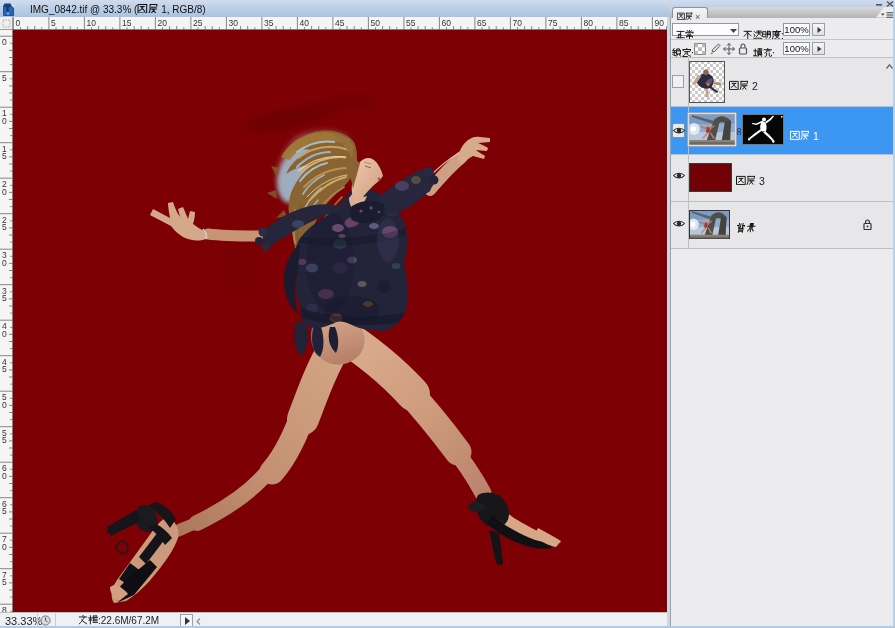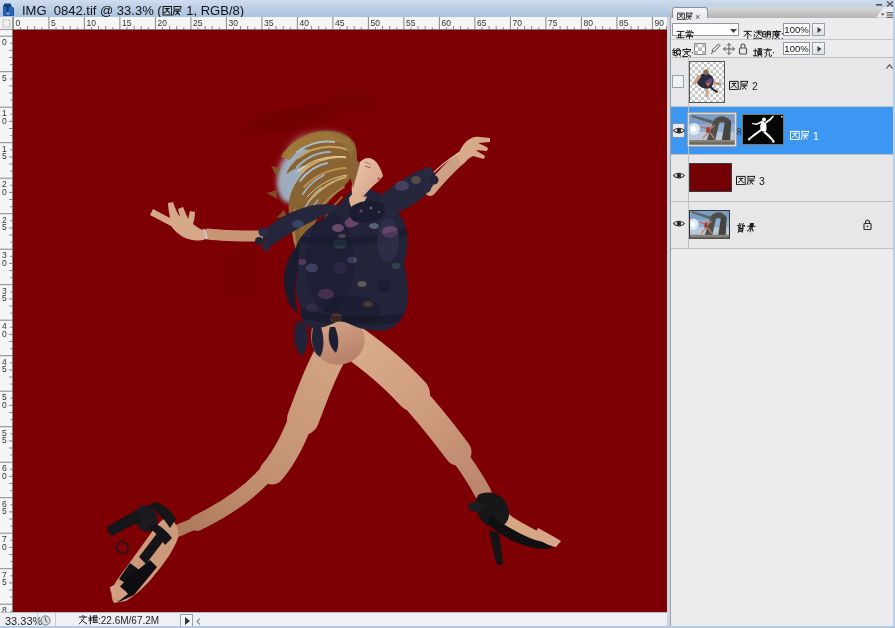--- a/index.html
+++ b/index.html
@@ -1,19 +1,19 @@
 <!DOCTYPE html>
 <html><head>
 <meta charset="utf-8">
 <style>
 *{margin:0;padding:0;box-sizing:border-box}
 html,body{width:895px;height:628px;overflow:hidden;font-family:"Liberation Sans",sans-serif;background:#cfd8e4}
 .abs{position:absolute}
 #titlebar{left:0;top:0;width:895px;height:17px;background:linear-gradient(#cfdcee,#b8cce4 60%,#aac2de)}
-#title-text{left:22px;top:2.5px;font-size:13px;color:#111}
+#title-text{left:30px;top:2.5px;font-size:10px;color:#111}
 #canvas{left:13px;top:30px;width:654px;height:582px;background:#7c0004;overflow:hidden}
 #gapstrip{left:667px;top:17px;width:3px;height:611px;background:#cdd5e0}
 #statusbar{left:0;top:612px;width:667px;height:16px;background:#eef0f3;border-top:1px solid #b9bfc9;font-size:11px;color:#222}
 #bottomedge{left:0;top:626px;width:895px;height:2px;background:#b0cbe8}
 </style>
 </head>
 <body>
 <svg width="0" height="0" style="position:absolute">
     <defs>
       <g id="g-tu" fill="none" stroke-linecap="square">

